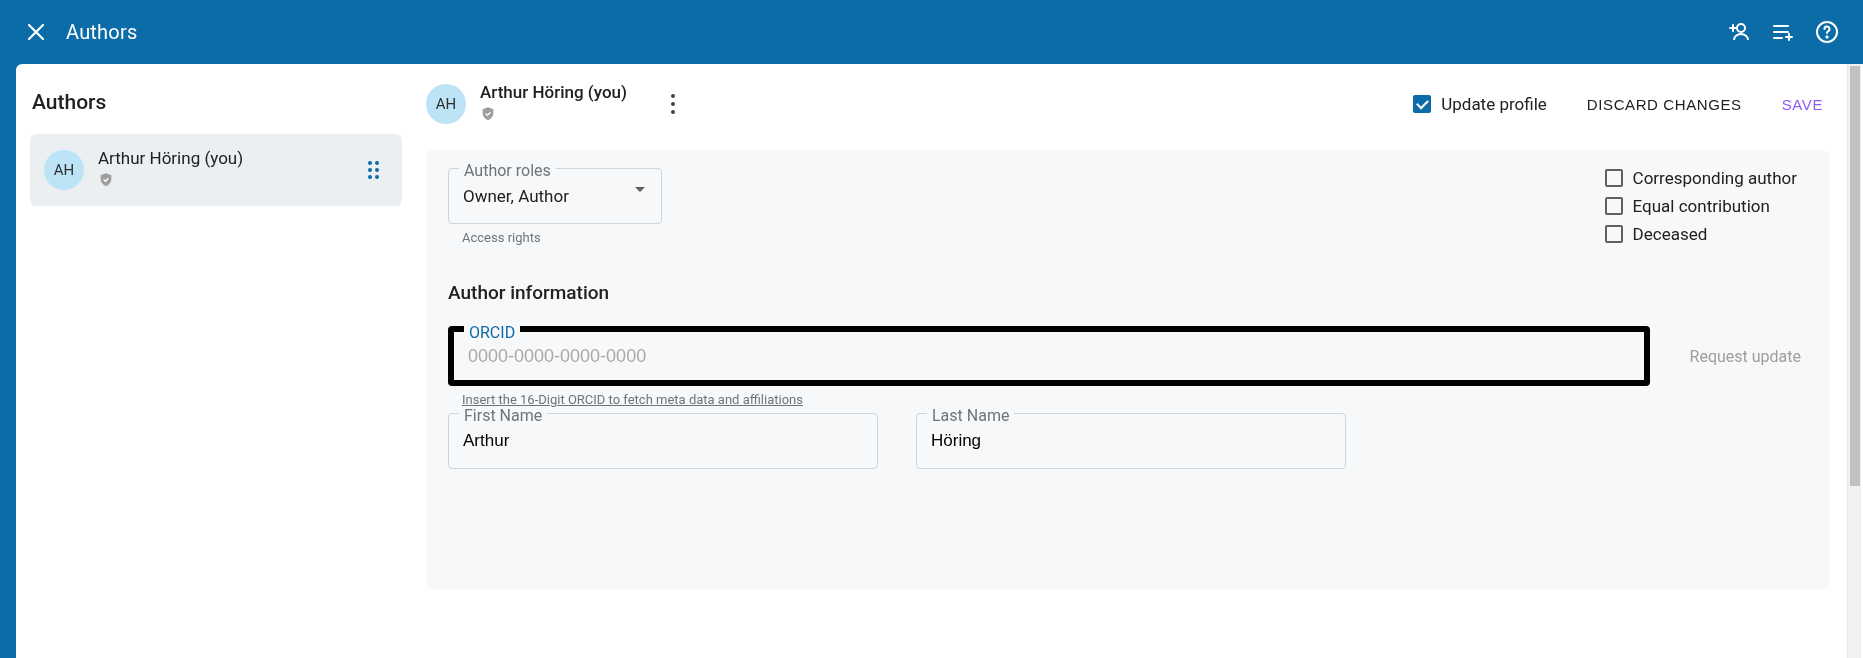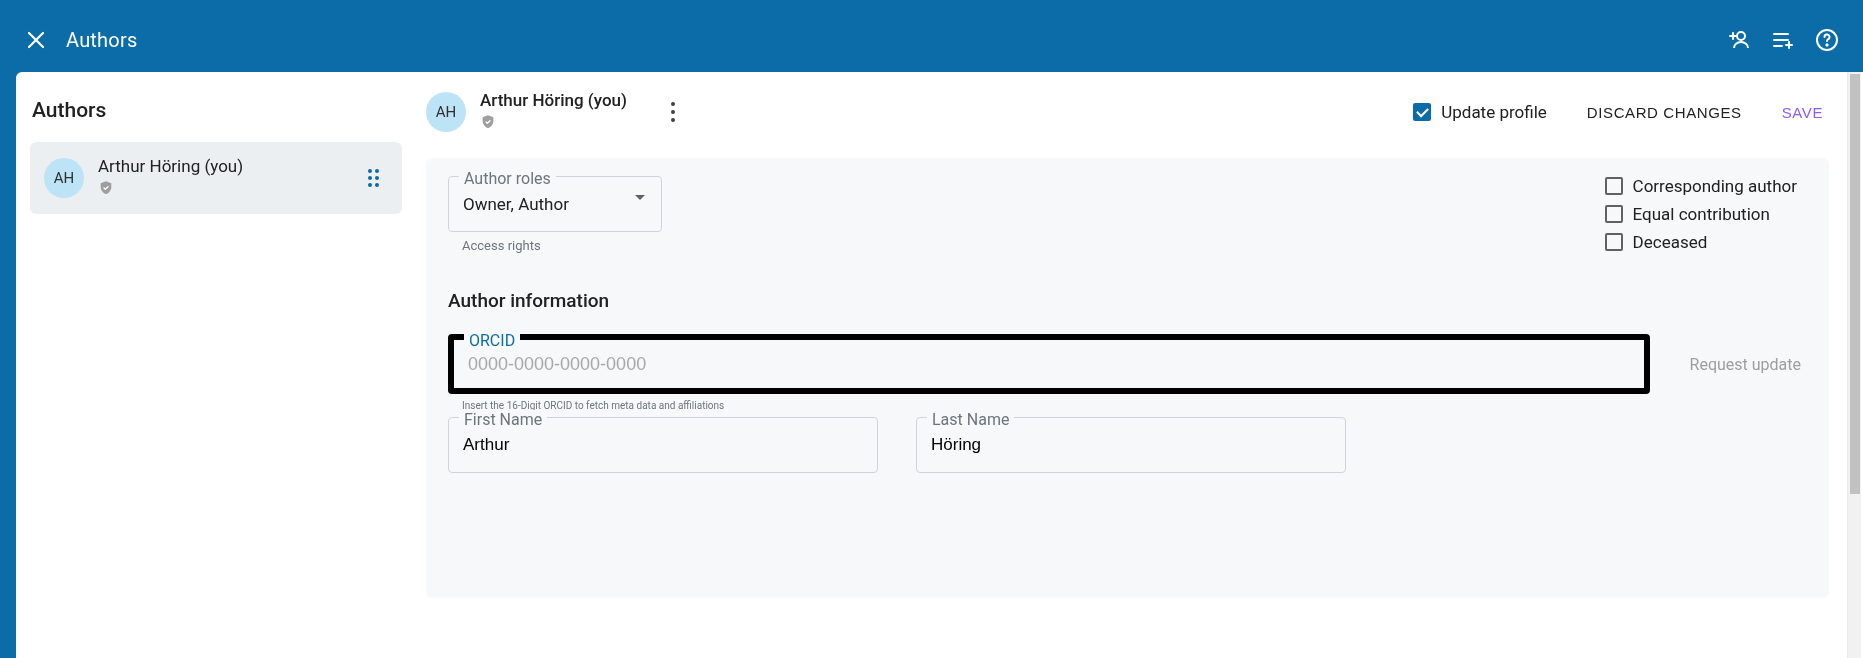--- a/index.html
+++ b/index.html
@@ -8,21 +8,21 @@
     font-family: Roboto, "Helvetica Neue", Arial, sans-serif;
     font-size: 16px;
     color: #212121;
     background: #fff;
   }
   .outer {
     width: 1863px;
     height: 658px;
     background: #0b6ca8;
     padding-left: 16px;
-    padding-top: 8px;
+    padding-top: 0;
     position: relative;
   }
   .topbar {
     height: 64px;
     display: flex;
     align-items: center;
     justify-content: space-between;
     padding: 0 24px 0 8px;
     color: #fff;
   }
@@ -211,21 +211,21 @@
   }
   .field.orcid .float-label { color: #0b6ca8; top: -9px; }
   .field.orcid input {
     border: none; outline: none; background: transparent;
     width: 100%;
     font-size: 18px;
   }
   .field.orcid input::placeholder { color: #a8a8a8; }
   .request-update { color: #9e9e9e; font-size: 16px; padding-right: 6px; cursor: default; }
 
-  .orcid-helper { font-size: 10px; color: #6c757d; padding-left: 14px; margin-top: 6px; }
+  .orcid-helper { font-size: 13px; color: #6c757d; padding-left: 14px; margin-top: 6px; text-decoration: underline; }
 
   .name-row { display: flex; gap: 38px; margin-top: 6px; }
   .field.name { width: 430px; }
   .field.name input {
     border: none; outline: none; background: transparent; width: 100%; font-size: 17px;
   }
 </style>
 </head>
 <body>
 

